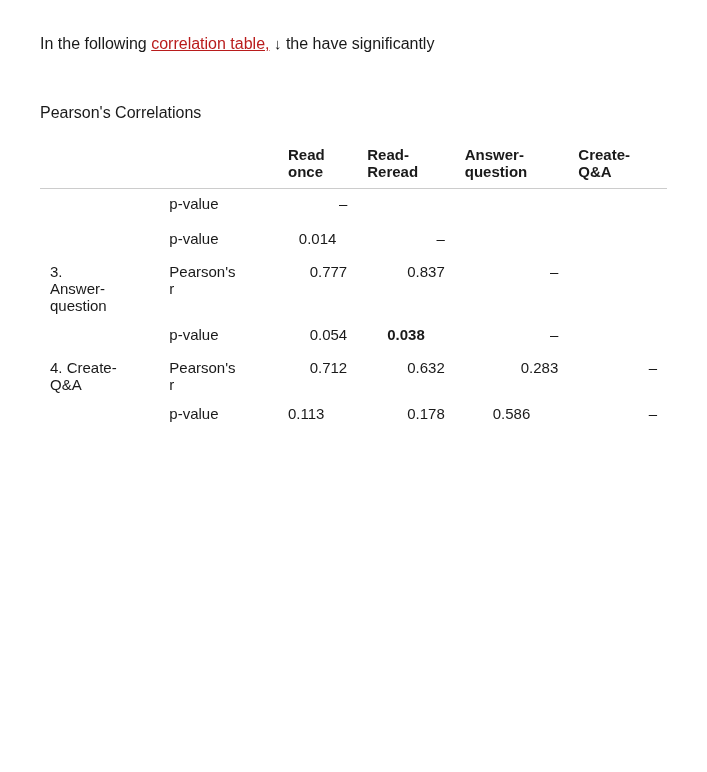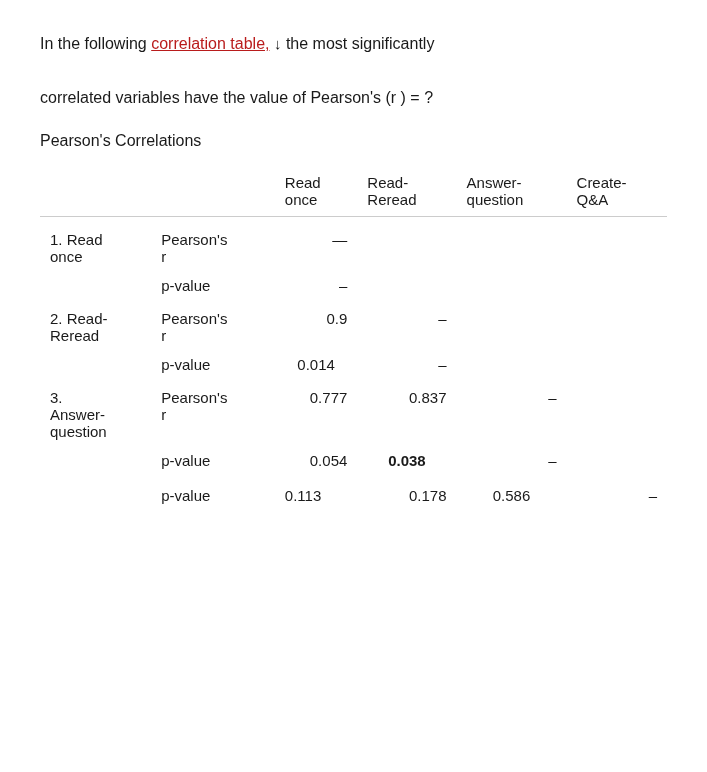--- a/index.html
+++ b/index.html
@@ -49,36 +49,35 @@
 
     th, td {
       padding: 6px 10px;
       text-align: left;
       vertical-align: top;
       font-size: 15px;
       font-weight: 400;
     }
 
     th {
-      font-weight: 400;
+      font-weight: 700;
       vertical-align: bottom;
       padding-bottom: 8px;
       margin-top: 36px;
     }
 
     .header-row th {
       border-bottom: 1px solid #ccc;
     }
   </style>
 </head>
 <body>
 
 <div class="intro-text">
-  <span>In the following </span><span class="link-text">correlation table,</span> <span class="download-icon">↓</span> <span> the most significantly</span><br><br>
-  <span>correlated variables have the value of Pearson's (r ) = ?</span>
+  <span>In the following </span><span class="link-text">correlation table,</span> <span class="download-icon">↓</span> <span> the have significantly</span><br><br>
 </div>
 
 <div class="section-title">Pearson's Correlations</div>
 
 <table>
   <thead>
     <tr class="header-row">
       <th colspan="2"></th>
       <th>
         <span>Read</span><br>
@@ -93,68 +92,34 @@
         <span>question</span>
       </th>
       <th>
         <span>Create-</span><br>
         <span>Q&amp;A</span>
       </th>
     </tr>
   </thead>
   <tbody>
 
-    <tr>
-      <td style="padding-top:14px;">
-        <span>1. Read</span><br>
-        <span>once</span>
-      </td>
-      <td style="padding-top:14px;">
-        <span>Pearson's</span><br>
-        <span>r</span>
-      </td>
-      <td style="padding-top:14px; text-align:right;">
-        <span>—</span>
-      </td>
-      <td style="padding-top:14px;"></td>
-      <td style="padding-top:14px;"></td>
-      <td style="padding-top:14px;"></td>
-    </tr>
-
-    <tr>
-      <td></td>
-      <td style="padding-bottom:12px;">
-        <span>p-value</span>
-      </td>
-      <td style="text-align:right; padding-bottom:12px;">
-        <span>–</span>
-      </td>
-      <td></td>
-      <td></td>
-      <td></td>
-    </tr>
-
-    <tr>
-      <td style="padding-top:4px;">
-        <span>2. Read-</span><br>
-        <span>Reread</span>
-      </td>
-      <td style="padding-top:4px;">
-        <span>Pearson's</span><br>
-        <span>r</span>
-      </td>
-      <td style="padding-top:4px; text-align:right;">
-        <span>0.9</span>
-      </td>
-      <td style="padding-top:4px; text-align:right;">
-        <span>–</span>
-      </td>
-      <td></td>
-      <td></td>
-    </tr>
+
+    <tr>
+      <td></td>
+      <td style="padding-bottom:12px;">
+        <span>p-value</span>
+      </td>
+      <td style="text-align:right; padding-bottom:12px;">
+        <span>–</span>
+      </td>
+      <td></td>
+      <td></td>
+      <td></td>
+    </tr>
+
 
     <tr>
       <td></td>
       <td style="padding-bottom:12px;">
         <span>p-value</span>
       </td>
       <td style="text-align:center; padding-bottom:12px;">
         <span>0.014</span>
       </td>
       <td style="text-align:right; padding-bottom:12px;">
@@ -196,20 +161,42 @@
       </td>
       <td style="text-align:center; padding-bottom:12px;font-weight:bold;">
         <span>0.038</span>
       </td>
       <td style="text-align:right; padding-bottom:12px;">
         <span>–</span>
       </td>
       <td></td>
     </tr>
 
+    <tr>
+      <td style="padding-top:4px;">
+        <span>4. Create-</span><br>
+        <span>Q&amp;A</span>
+      </td>
+      <td style="padding-top:4px;">
+        <span>Pearson's</span><br>
+        <span>r</span>
+      </td>
+      <td style="padding-top:4px; text-align:right;">
+        <span>0.712</span>
+      </td>
+      <td style="padding-top:4px; text-align:right;">
+        <span>0.632</span>
+      </td>
+      <td style="padding-top:4px; text-align:right;">
+        <span>0.283</span>
+      </td>
+      <td style="padding-top:4px; text-align:right;">
+        <span>–</span>
+      </td>
+    </tr>
 
     <tr>
       <td></td>
       <td style="padding-bottom:12px;">
         <span>p-value</span>
       </td>
       <td style="padding-bottom:12px;">
         <span>0.113</span>
       </td>
       <td style="text-align:right; padding-bottom:12px;">

